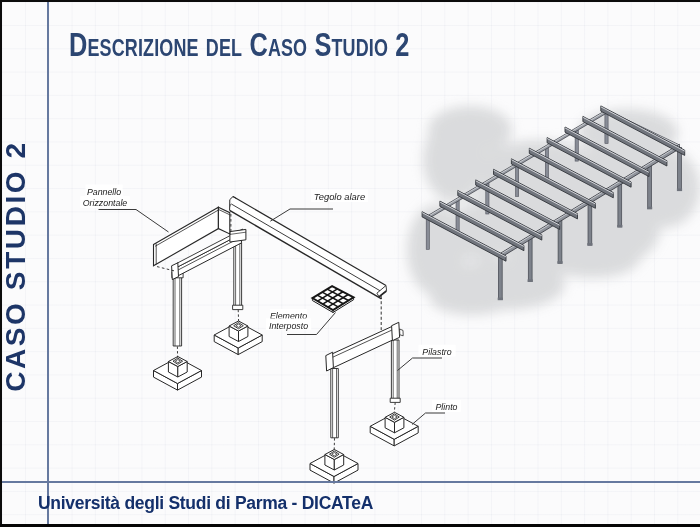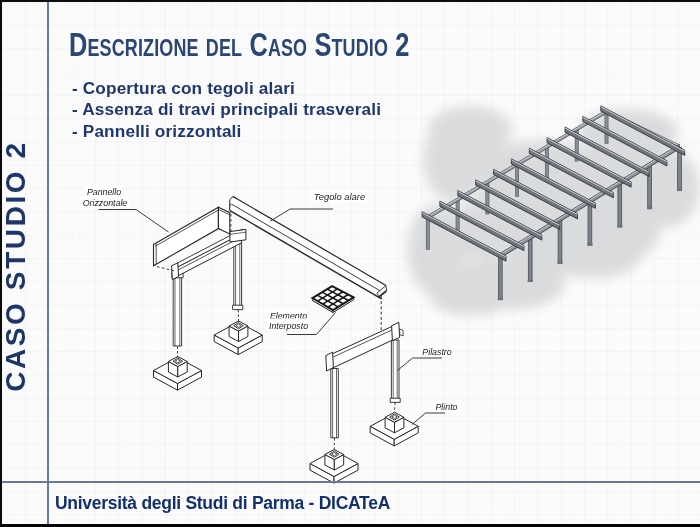--- a/index.html
+++ b/index.html
@@ -11,21 +11,21 @@
 .edgeL{position:absolute;left:0;top:0;width:2px;height:527px;background:#0c0c0c;z-index:9;}
 .edgeB{position:absolute;left:0;bottom:0;width:700px;height:3px;background:#050505;z-index:9;}
 .vline{position:absolute;left:47px;top:0;width:2px;height:524px;background:#66799f;z-index:3;}
 .hline{position:absolute;left:0;top:481px;width:700px;height:2px;background:#66799f;z-index:3;}
 .side{position:absolute;left:-134px;top:251px;width:300px;height:30px;line-height:30px;
 text-align:center;transform:rotate(-90deg);font-size:28px;font-weight:bold;color:#1d3567;letter-spacing:2.6px;z-index:4;}
 .title{position:absolute;left:69px;top:26.5px;font-size:32.5px;font-weight:bold;
 font-variant:small-caps;color:#2c4672;letter-spacing:0.2px;transform:scaleX(0.78);transform-origin:0 0;z-index:4;}
 .bullets{position:absolute;left:72px;top:78.4px;font-size:17.2px;font-weight:bold;
 color:#21386b;line-height:21.1px;letter-spacing:0.15px;z-index:4;}
-.footer{position:absolute;left:55px;top:493.3px;font-size:17.5px;letter-spacing:-0.28px;font-weight:bold;color:#14306b;z-index:4;}
+.footer{position:absolute;left:38px;top:493.3px;font-size:17.5px;letter-spacing:-0.28px;font-weight:bold;color:#14306b;z-index:4;}
 svg{z-index:2;}
 </style></head>
 <body>
 <div class="slide">
 <svg width="700" height="527" viewBox="0 0 700 527" font-family="Liberation Sans, sans-serif" style="position:absolute;left:0;top:0">
       <defs>
         <filter id="blur1" x="-40%" y="-40%" width="180%" height="180%">
           <feGaussianBlur stdDeviation="6"></feGaussianBlur>
         </filter>
       </defs>
@@ -208,14 +208,13 @@
       <rect x="432.1" y="400.0" width="28.8" height="11.8" fill="#ffffff"></rect>
       <text x="446.5" y="410.2" text-anchor="middle" font-style="italic" font-size="8.8px" fill="#1b1b1b">Plinto</text>
     </svg>
 <div class="edgeT"></div>
     <div class="edgeL"></div>
     <div class="edgeB"></div>
 <div class="vline"></div>
     <div class="hline"></div>
 <div class="side">CASO STUDIO 2</div>
 <div class="title">Descrizione del Caso Studio 2</div>
-<div class="bullets">- Copertura con tegoli alari<br>- Assenza di travi principali trasverali<br>- Pannelli orizzontali</div>
 <div class="footer">Università degli Studi di Parma - DICATeA</div>
 </div>
 </body></html>

